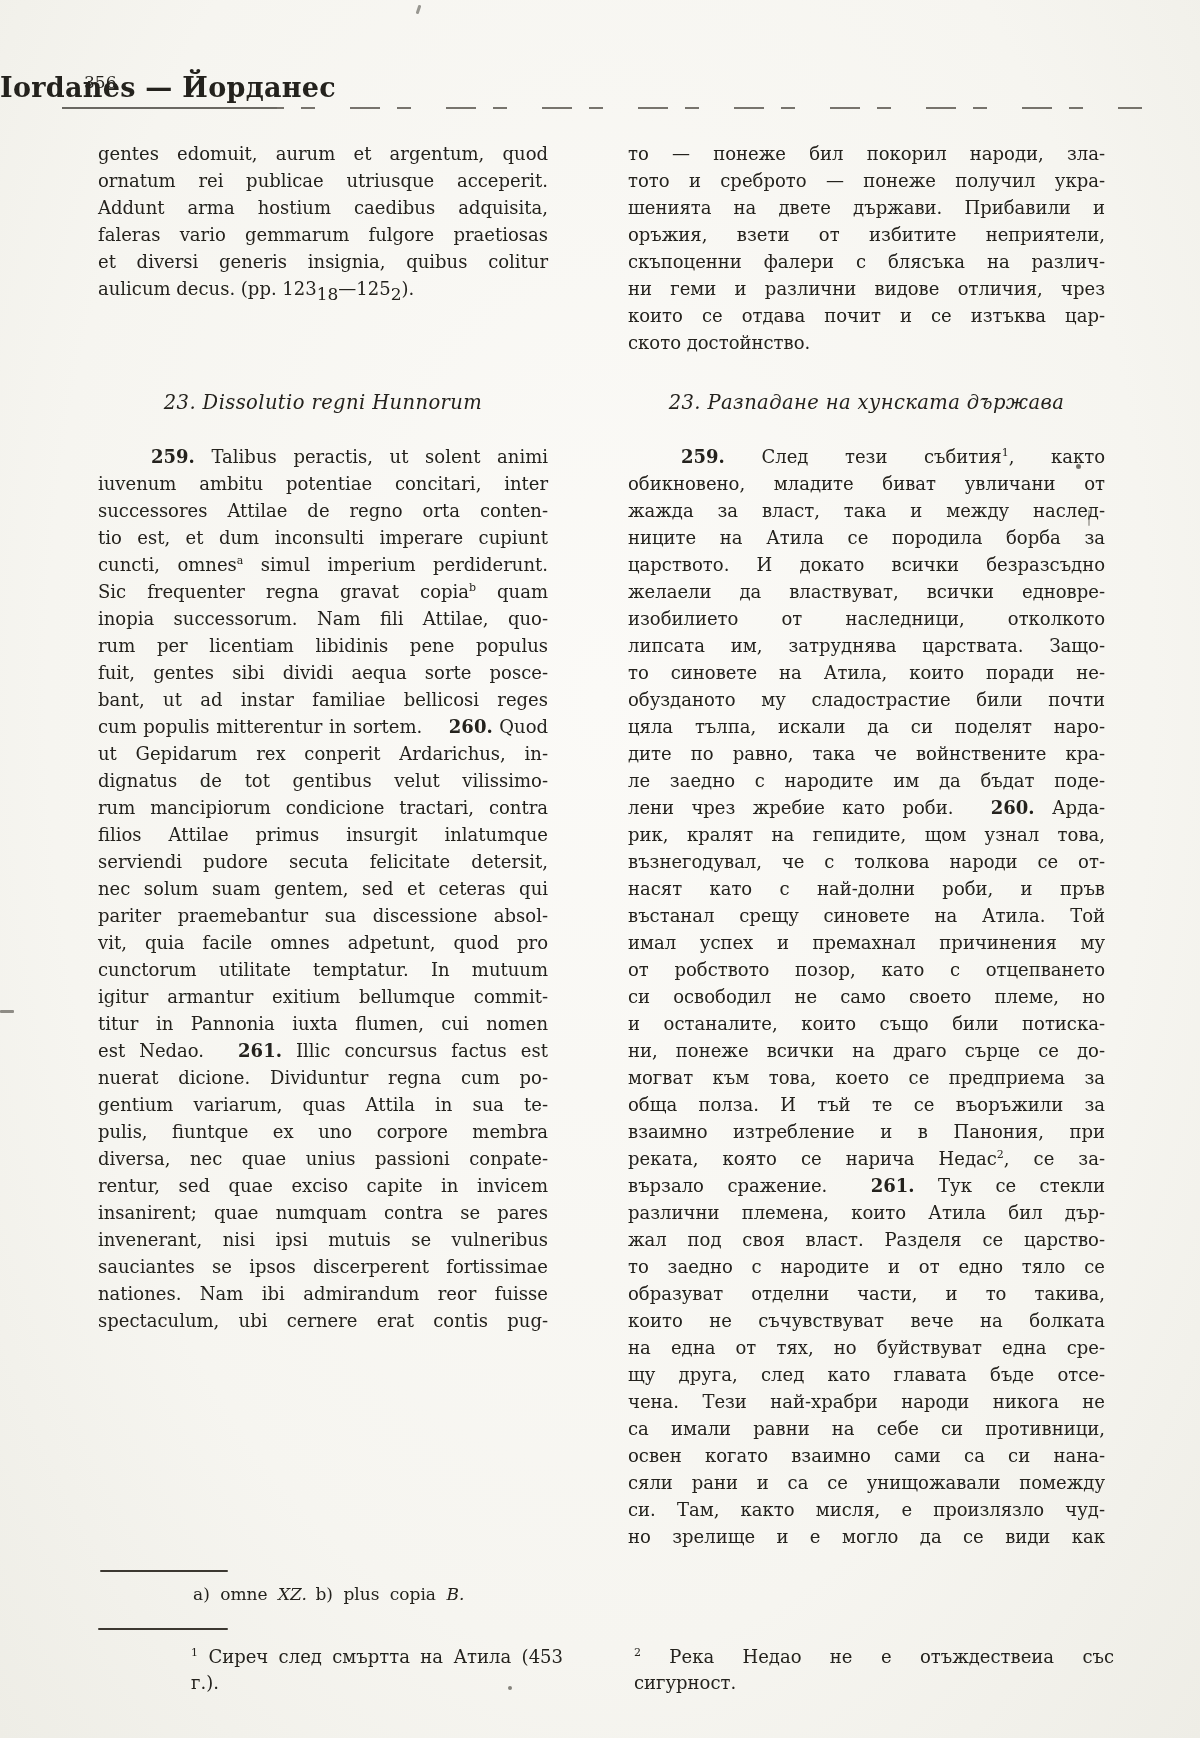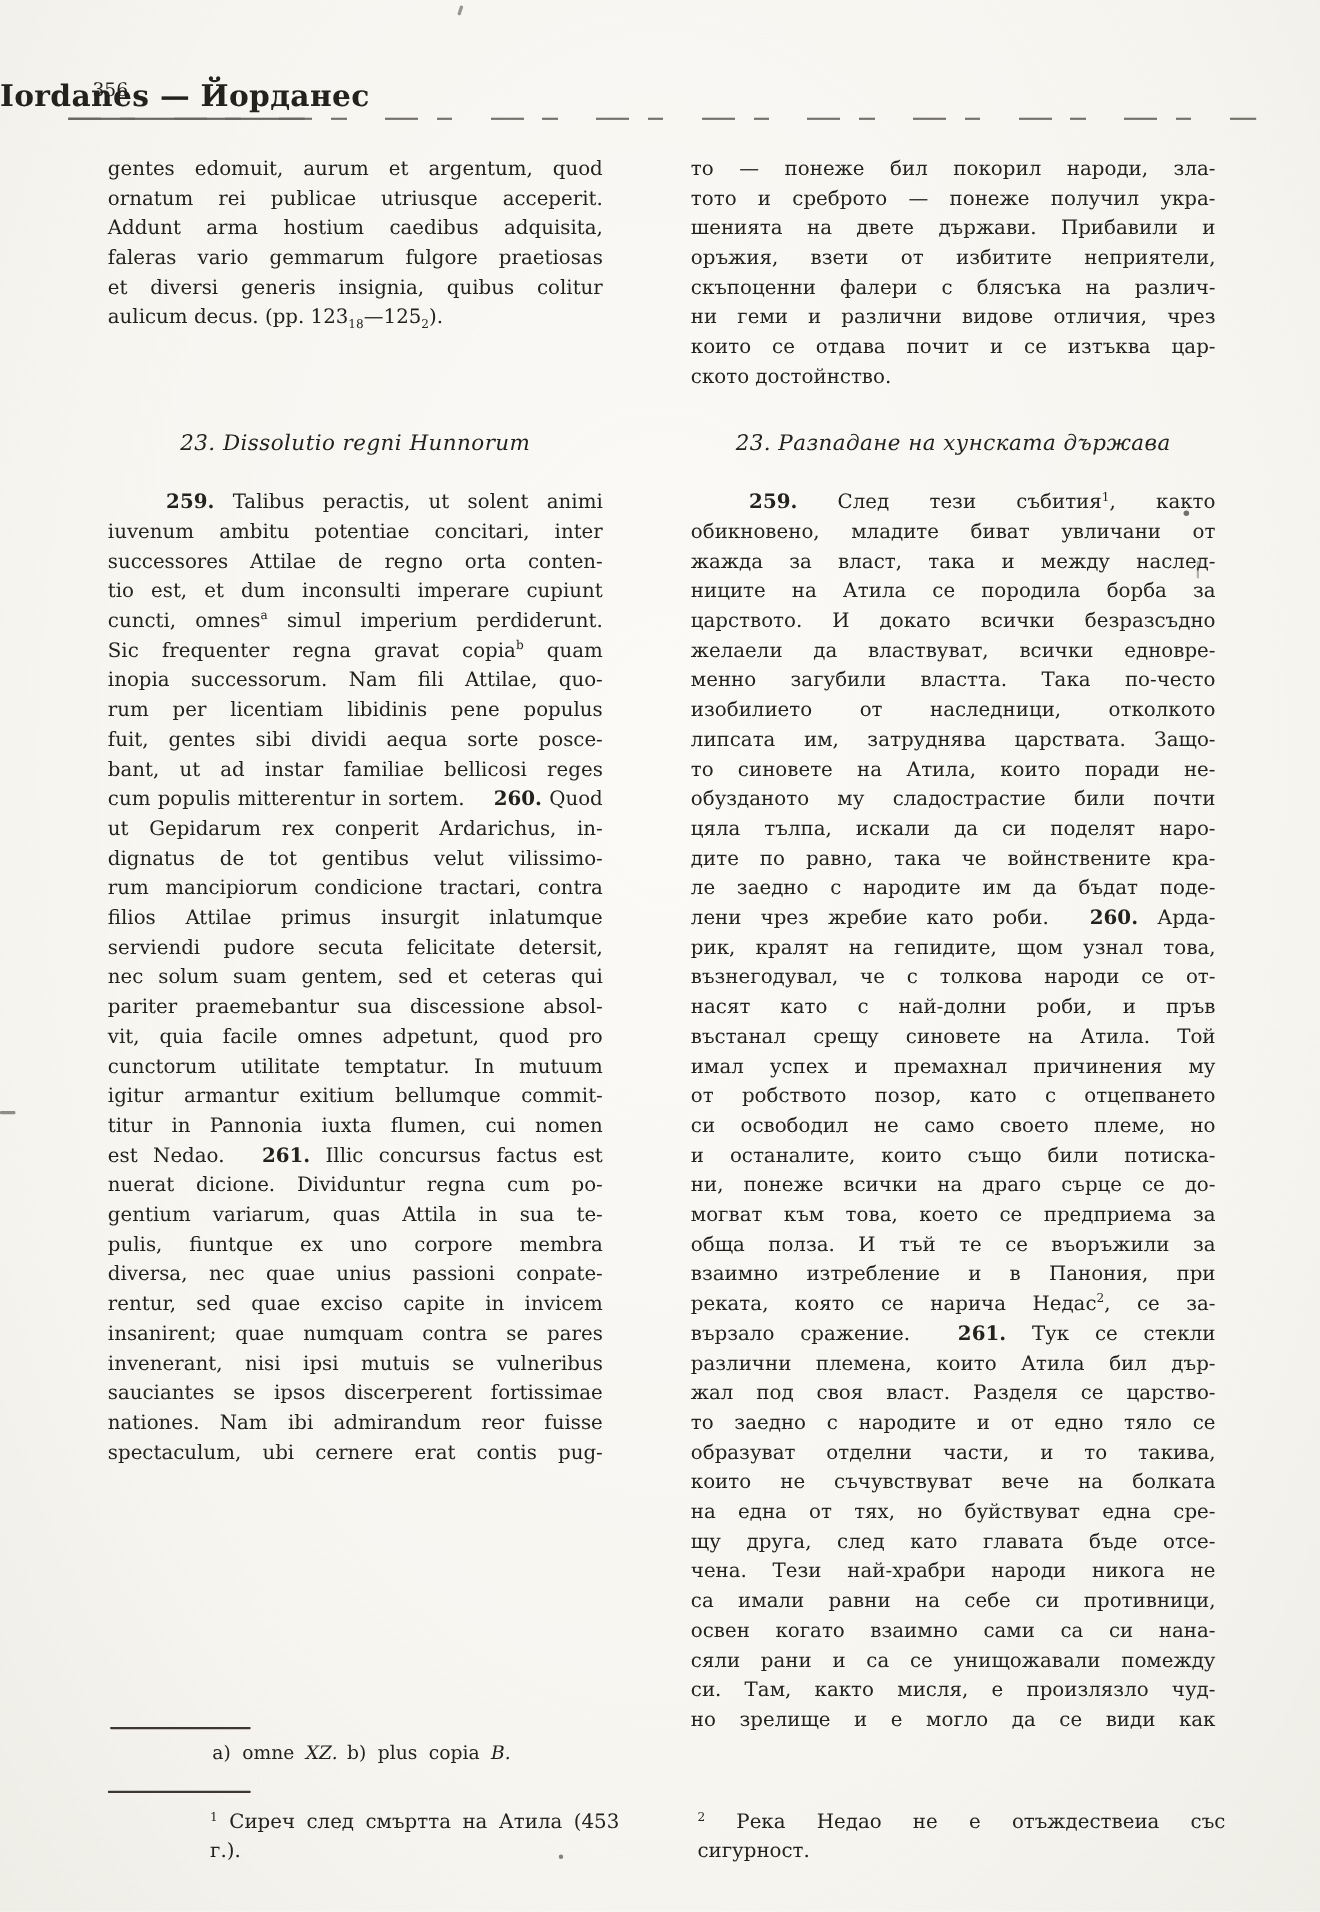--- a/index.html
+++ b/index.html
@@ -17,21 +17,21 @@
       linear-gradient(90deg,#35322c 0 0) 0 0/215px 2px no-repeat,
       repeating-linear-gradient(90deg,#46423a 0 30px,transparent 30px 47px,#46423a 47px 61px,transparent 61px 96px);}
   .col{position:absolute;top:140px;}
   .col-left{left:98px;width:450px;}
   .col-right{left:628px;width:477px;}
   .tline{height:27px;line-height:27px;font-size:18px;
     text-align:justify;text-align-last:justify;white-space:normal;}
   .tline.end{text-align-last:left;}
   .tline.ind{padding-left:33px;}
   sup{font-size:11px;line-height:0;vertical-align:super;}
-  sub{font-size:11px;line-height:0;vertical-align:sub;}
+  sub{font-size:17px;line-height:0;vertical-align:sub;}
   b{font-weight:bold;margin-left:20px;}
   i{font-style:italic;}
   .col-heading{font-style:italic;text-align:center;font-size:19.5px;
     height:27px;line-height:27px;letter-spacing:.4px;}
   .col-left .col-heading{margin-top:87px;}
   .col-right .col-heading{margin-top:33px;}
   .body-block{margin-top:27px;}
   .apparatus-rule{position:absolute;left:100px;top:1570px;width:128px;height:2px;background:#3c3831;border-radius:1px;}
   .apparatus{position:absolute;left:98px;top:1582px;width:460px;padding-left:95px;box-sizing:border-box;}
   .apparatus .tline{font-size:17px;word-spacing:5px;height:24px;line-height:24px;}
@@ -110,21 +110,20 @@
       <div class="tline end"><span>ското достойнство.</span></div>
     </div>
   <div class="col-heading">23. Разпадане на хунската държава</div>
   <div class="body-block">
       <div class="tline ind"><b>259.</b><span> След тези събития</span><sup>1</sup><span>, както</span></div>
       <div class="tline"><span>обикновено, младите биват увличани от</span></div>
       <div class="tline"><span>жажда за власт, така и между наслед-</span></div>
       <div class="tline"><span>ниците на Атила се породила борба за</span></div>
       <div class="tline"><span>царството. И докато всички безразсъдно</span></div>
       <div class="tline"><span>желаели да властвуват, всички едновре-</span></div>
-      <div class="tline"><span>менно загубили властта. Така по-често</span></div>
       <div class="tline"><span>изобилието от наследници, отколкото</span></div>
       <div class="tline"><span>липсата им, затруднява царствата. Защо-</span></div>
       <div class="tline"><span>то синовете на Атила, които поради не-</span></div>
       <div class="tline"><span>обузданото му сладострастие били почти</span></div>
       <div class="tline"><span>цяла тълпа, искали да си поделят наро-</span></div>
       <div class="tline"><span>дите по равно, така че войнствените кра-</span></div>
       <div class="tline"><span>ле заедно с народите им да бъдат поде-</span></div>
       <div class="tline"><span>лени чрез жребие като роби. </span><b>260.</b><span> Арда-</span></div>
       <div class="tline"><span>рик, кралят на гепидите, щом узнал това,</span></div>
       <div class="tline"><span>възнегодувал, че с толкова народи се от-</span></div>

